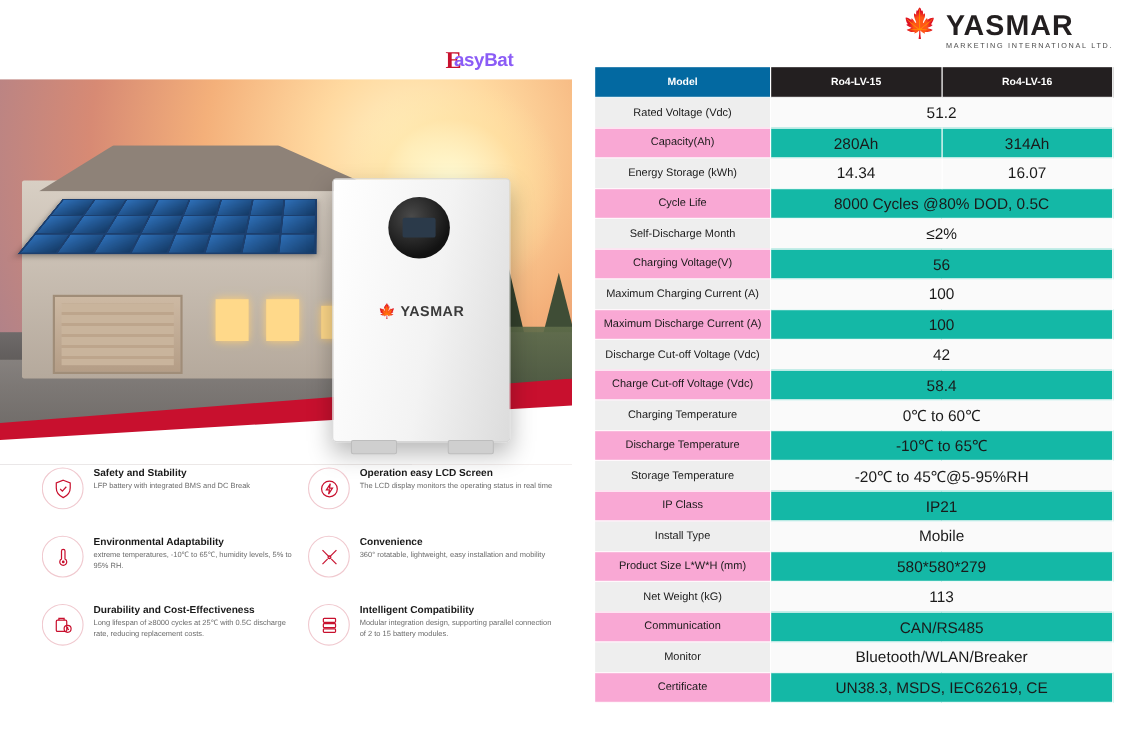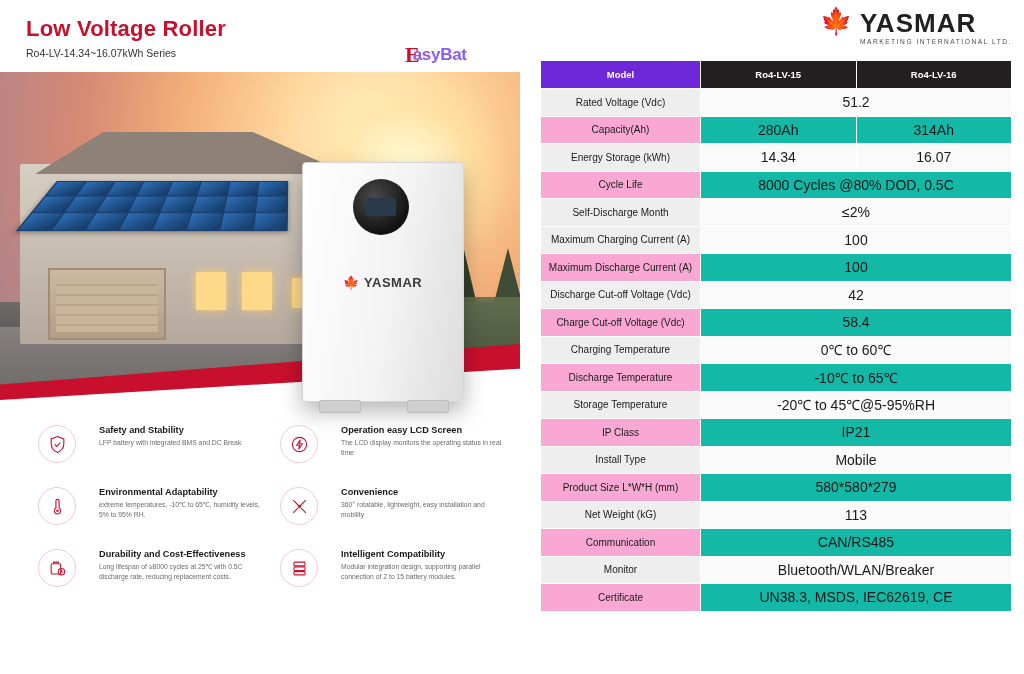--- a/index.html
+++ b/index.html
@@ -152,21 +152,21 @@
   .foot.l { left: 16px; }
   .foot.r { left: 104px; }
 
   
   .features {
     position: absolute; left: 38px; top: 425px;
     width: 470px;
     display: grid; grid-template-columns: 1fr 1fr;
     row-gap: 24px; column-gap: 14px;
   }
-  .feature { display: flex; gap: 23px; }
+  .feature { display: flex; gap: 9px; }
   .f-icon {
     width: 38px; height: 38px; flex: 0 0 38px;
     border-radius: 50%; border: 1px solid #f0c9cf;
     display: flex; align-items: center; justify-content: center;
     color: #c8102e;
   }
   .f-title { font-size: 9.2px; font-weight: bold; color: #1a1a1a; margin-bottom: 3px; }
   .f-desc { font-size: 6.8px; line-height: 1.45; color: #6b6b6b; }
 
   
@@ -193,43 +193,39 @@
   table.spec th, table.spec td {
     border: 1px solid #ffffff;
     text-align: center;
     vertical-align: middle;
   }
   table.spec thead th {
     height: 28px;
     font-size: 9.5px;
     font-weight: bold;
   }
-  thead th.model-head { background: #6d28d9; color: #ffffff; width: 160px; }
+  thead th.model-head { background: #0369a1; color: #ffffff; width: 160px; }
   thead th.col-head { background: #231f20; color: #ffffff; }
   tbody td.label {
     background: #eeeeee; color: #1a1a1a;
     font-size: 10px; height: 27.5px; padding: 0 4px;
   }
   tbody tr.alt td.label { background: #f9a8d4; }
   tbody td.val {
     background: #fafafa; color: #1a1a1a; font-size: 14px;
   }
   tbody tr.alt td.val { background: #14b8a6; }
 </style>
 </head>
 <body>
 
 <div class="page">
 
   <div class="left">
 
-    <div class="title-block">
-      <div class="title">Low Voltage Roller</div>
-      <div class="subtitle">Ro4-LV-14.34~16.07kWh Series</div>
-    </div>
 
     <div class="easybat">
       <span class="c">E</span>
       <span class="word">asyBat</span>
     </div>
 
     <div class="hero">
       <div class="sky"></div>
       <div class="sun-glow"></div>
       <div class="tree t1"></div>
@@ -407,20 +403,24 @@
             <td class="val">16.07</td>
           </tr>
           <tr class="alt">
             <td class="label">Cycle Life</td>
             <td class="val" colspan="2">8000 Cycles @80% DOD, 0.5C</td>
           </tr>
           <tr>
             <td class="label">Self-Discharge Month</td>
             <td class="val" colspan="2">≤2%</td>
           </tr>
+          <tr class="alt">
+            <td class="label">Charging Voltage(V)</td>
+            <td class="val" colspan="2">56</td>
+          </tr>
           <tr>
             <td class="label">Maximum Charging Current (A)</td>
             <td class="val" colspan="2">100</td>
           </tr>
           <tr class="alt">
             <td class="label">Maximum Discharge Current (A)</td>
             <td class="val" colspan="2">100</td>
           </tr>
           <tr>
             <td class="label">Discharge Cut-off Voltage (Vdc)</td>

